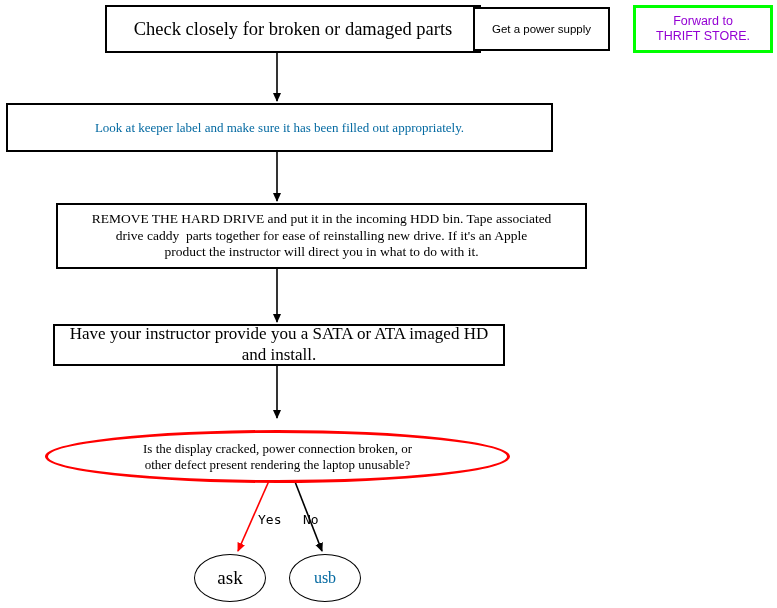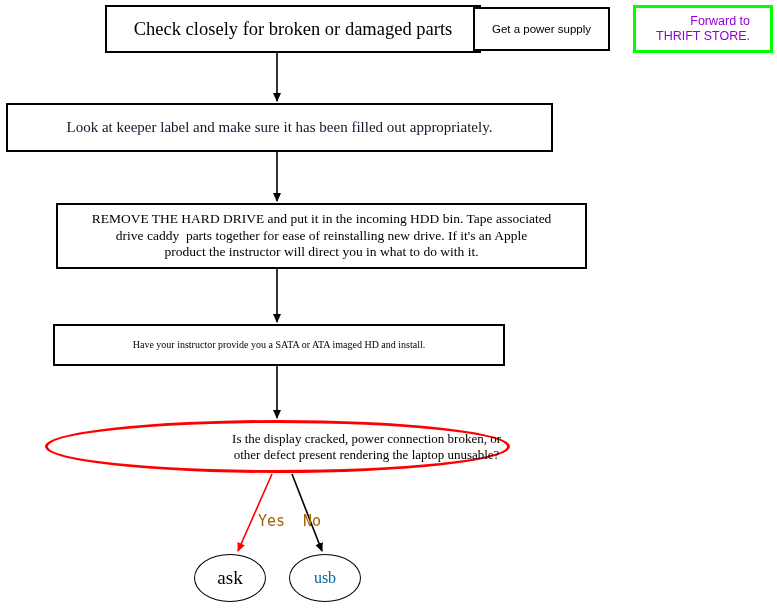--- a/index.html
+++ b/index.html
@@ -46,56 +46,56 @@
   }
 
   
   #n-check       { left: 105px; top: 5px;   width: 376px; height: 48px; }
   #n-check .txt  { font-size: 18.5px; color: #000000; }
 
   #n-power       { left: 473px; top: 7px;   width: 137px; height: 44px; }
   #n-power .txt  { font-size: 11.5px; color: #000000;
                    font-family: "Liberation Sans", "DejaVu Sans", sans-serif; }
 
-  #n-thrift      { left: 633px; top: 5px;   width: 140px; height: 48px; text-align: right; }
+  #n-thrift      { left: 633px; top: 5px;   width: 140px; height: 48px; }
   #n-thrift .txt { font-size: 12.5px; color: #9400d3;
                    font-family: "Liberation Sans", "DejaVu Sans", sans-serif; }
 
   #n-keeper      { left: 6px;   top: 103px; width: 547px; height: 49px; }
-  #n-keeper .txt { font-size: 15px; color: #0f172a; }
+  #n-keeper .txt { font-size: 13px; color: #0369a1; }
 
   #n-remove      { left: 12px;  top: 203px; width: 531px; height: 66px; margin-left: 44px; }
   #n-remove .txt { font-size: 13.5px; color: #000000; }
 
   #n-install      { left: 53px;  top: 324px; width: 452px; height: 42px; }
-  #n-install .txt { font-size: 10px; color: #000000; }
+  #n-install .txt { font-size: 17px; color: #000000; }
 
-  #n-decision      { left: 45px; top: 420px; width: 465px; height: 53px; justify-content: flex-end; }
+  #n-decision      { left: 45px; top: 430px; width: 465px; height: 53px; }
   #n-decision .txt { font-size: 13px; color: #000000; }
 
   #n-ask       { left: 194px; top: 554px; width: 72px; height: 48px; }
   #n-ask .txt  { font-size: 19px; color: #000000; }
 
   #n-usb       { left: 289px; top: 554px; width: 72px; height: 48px; }
   #n-usb .txt  { font-size: 16px; color: #0369a1; }
 
   
   #edges {
     position: absolute;
     left: 0; top: 0;
     width: 777px;
     height: 608px;
     pointer-events: none;
   }
 
   .edge-label {
     position: absolute;
     font-family: "DejaVu Sans Mono", "Liberation Mono", monospace;
-    font-size: 15px;
-    color: #a16207;
+    font-size: 13px;
+    color: #000000;
     white-space: nowrap;
   }
   #lbl-yes { left: 258px; top: 512px; }
   #lbl-no  { left: 303px; top: 512px; }
 </style>
 </head>
 <body>
 
 <div id="canvas">
 

